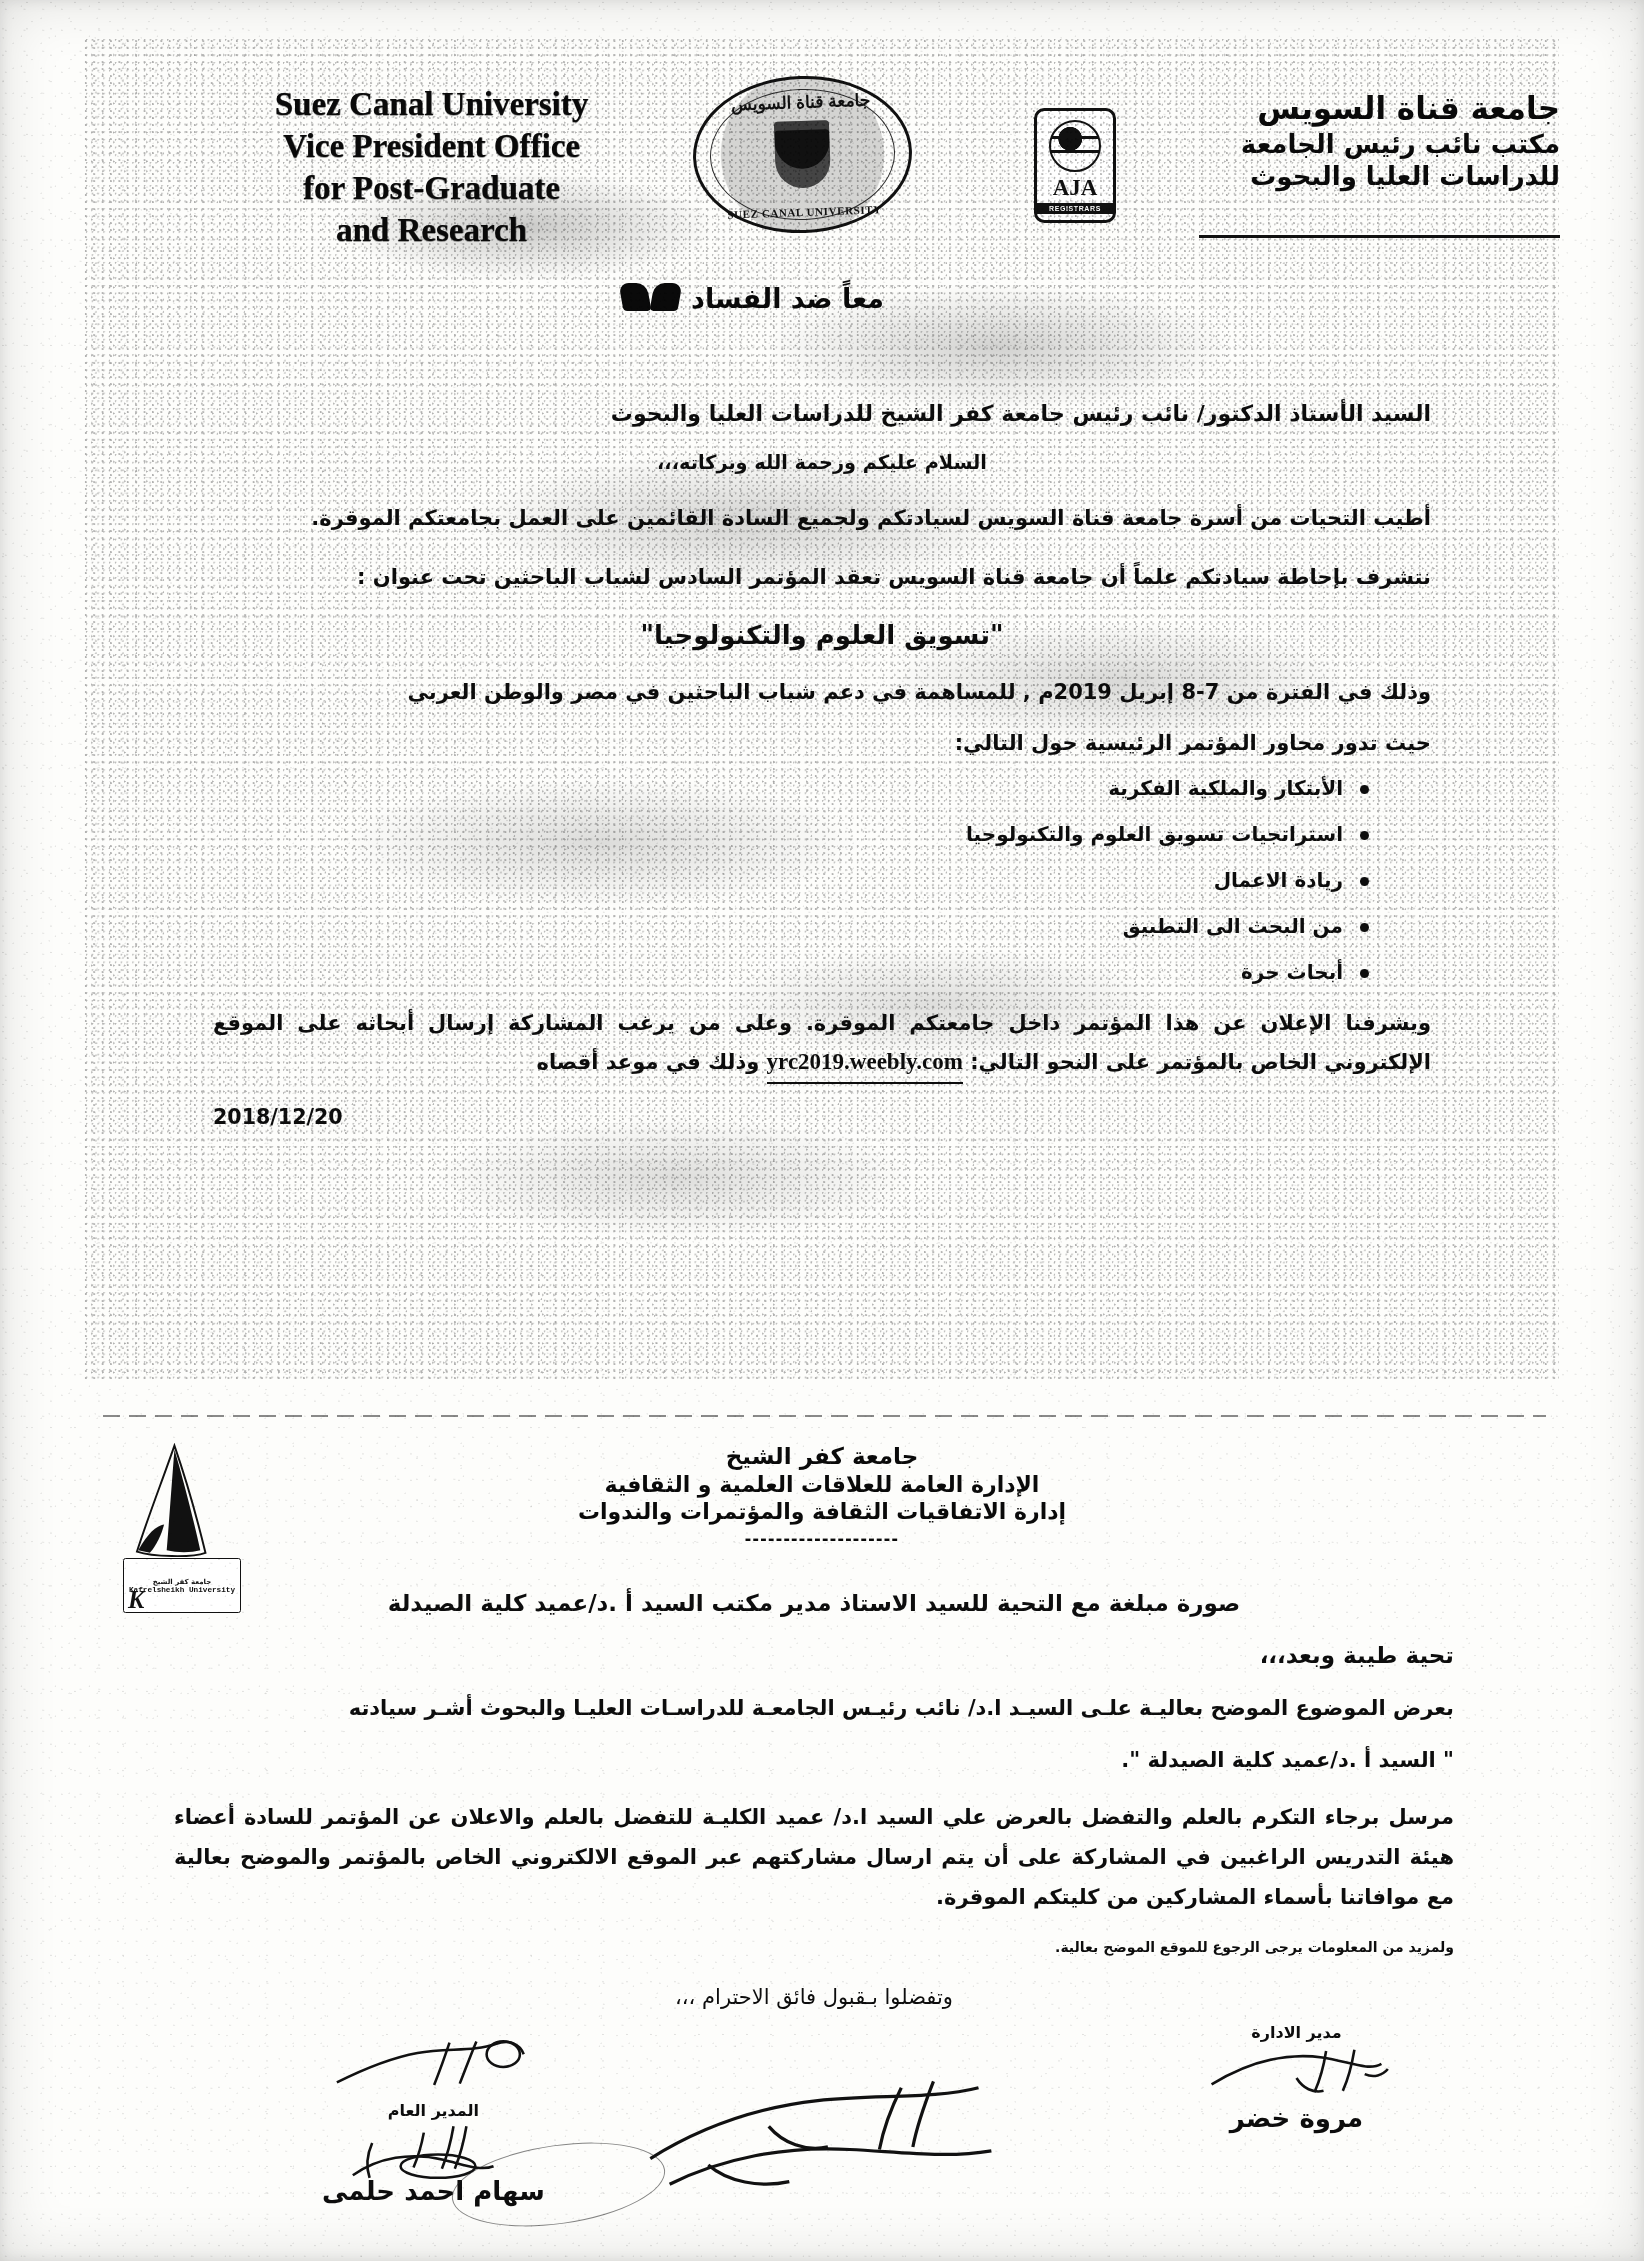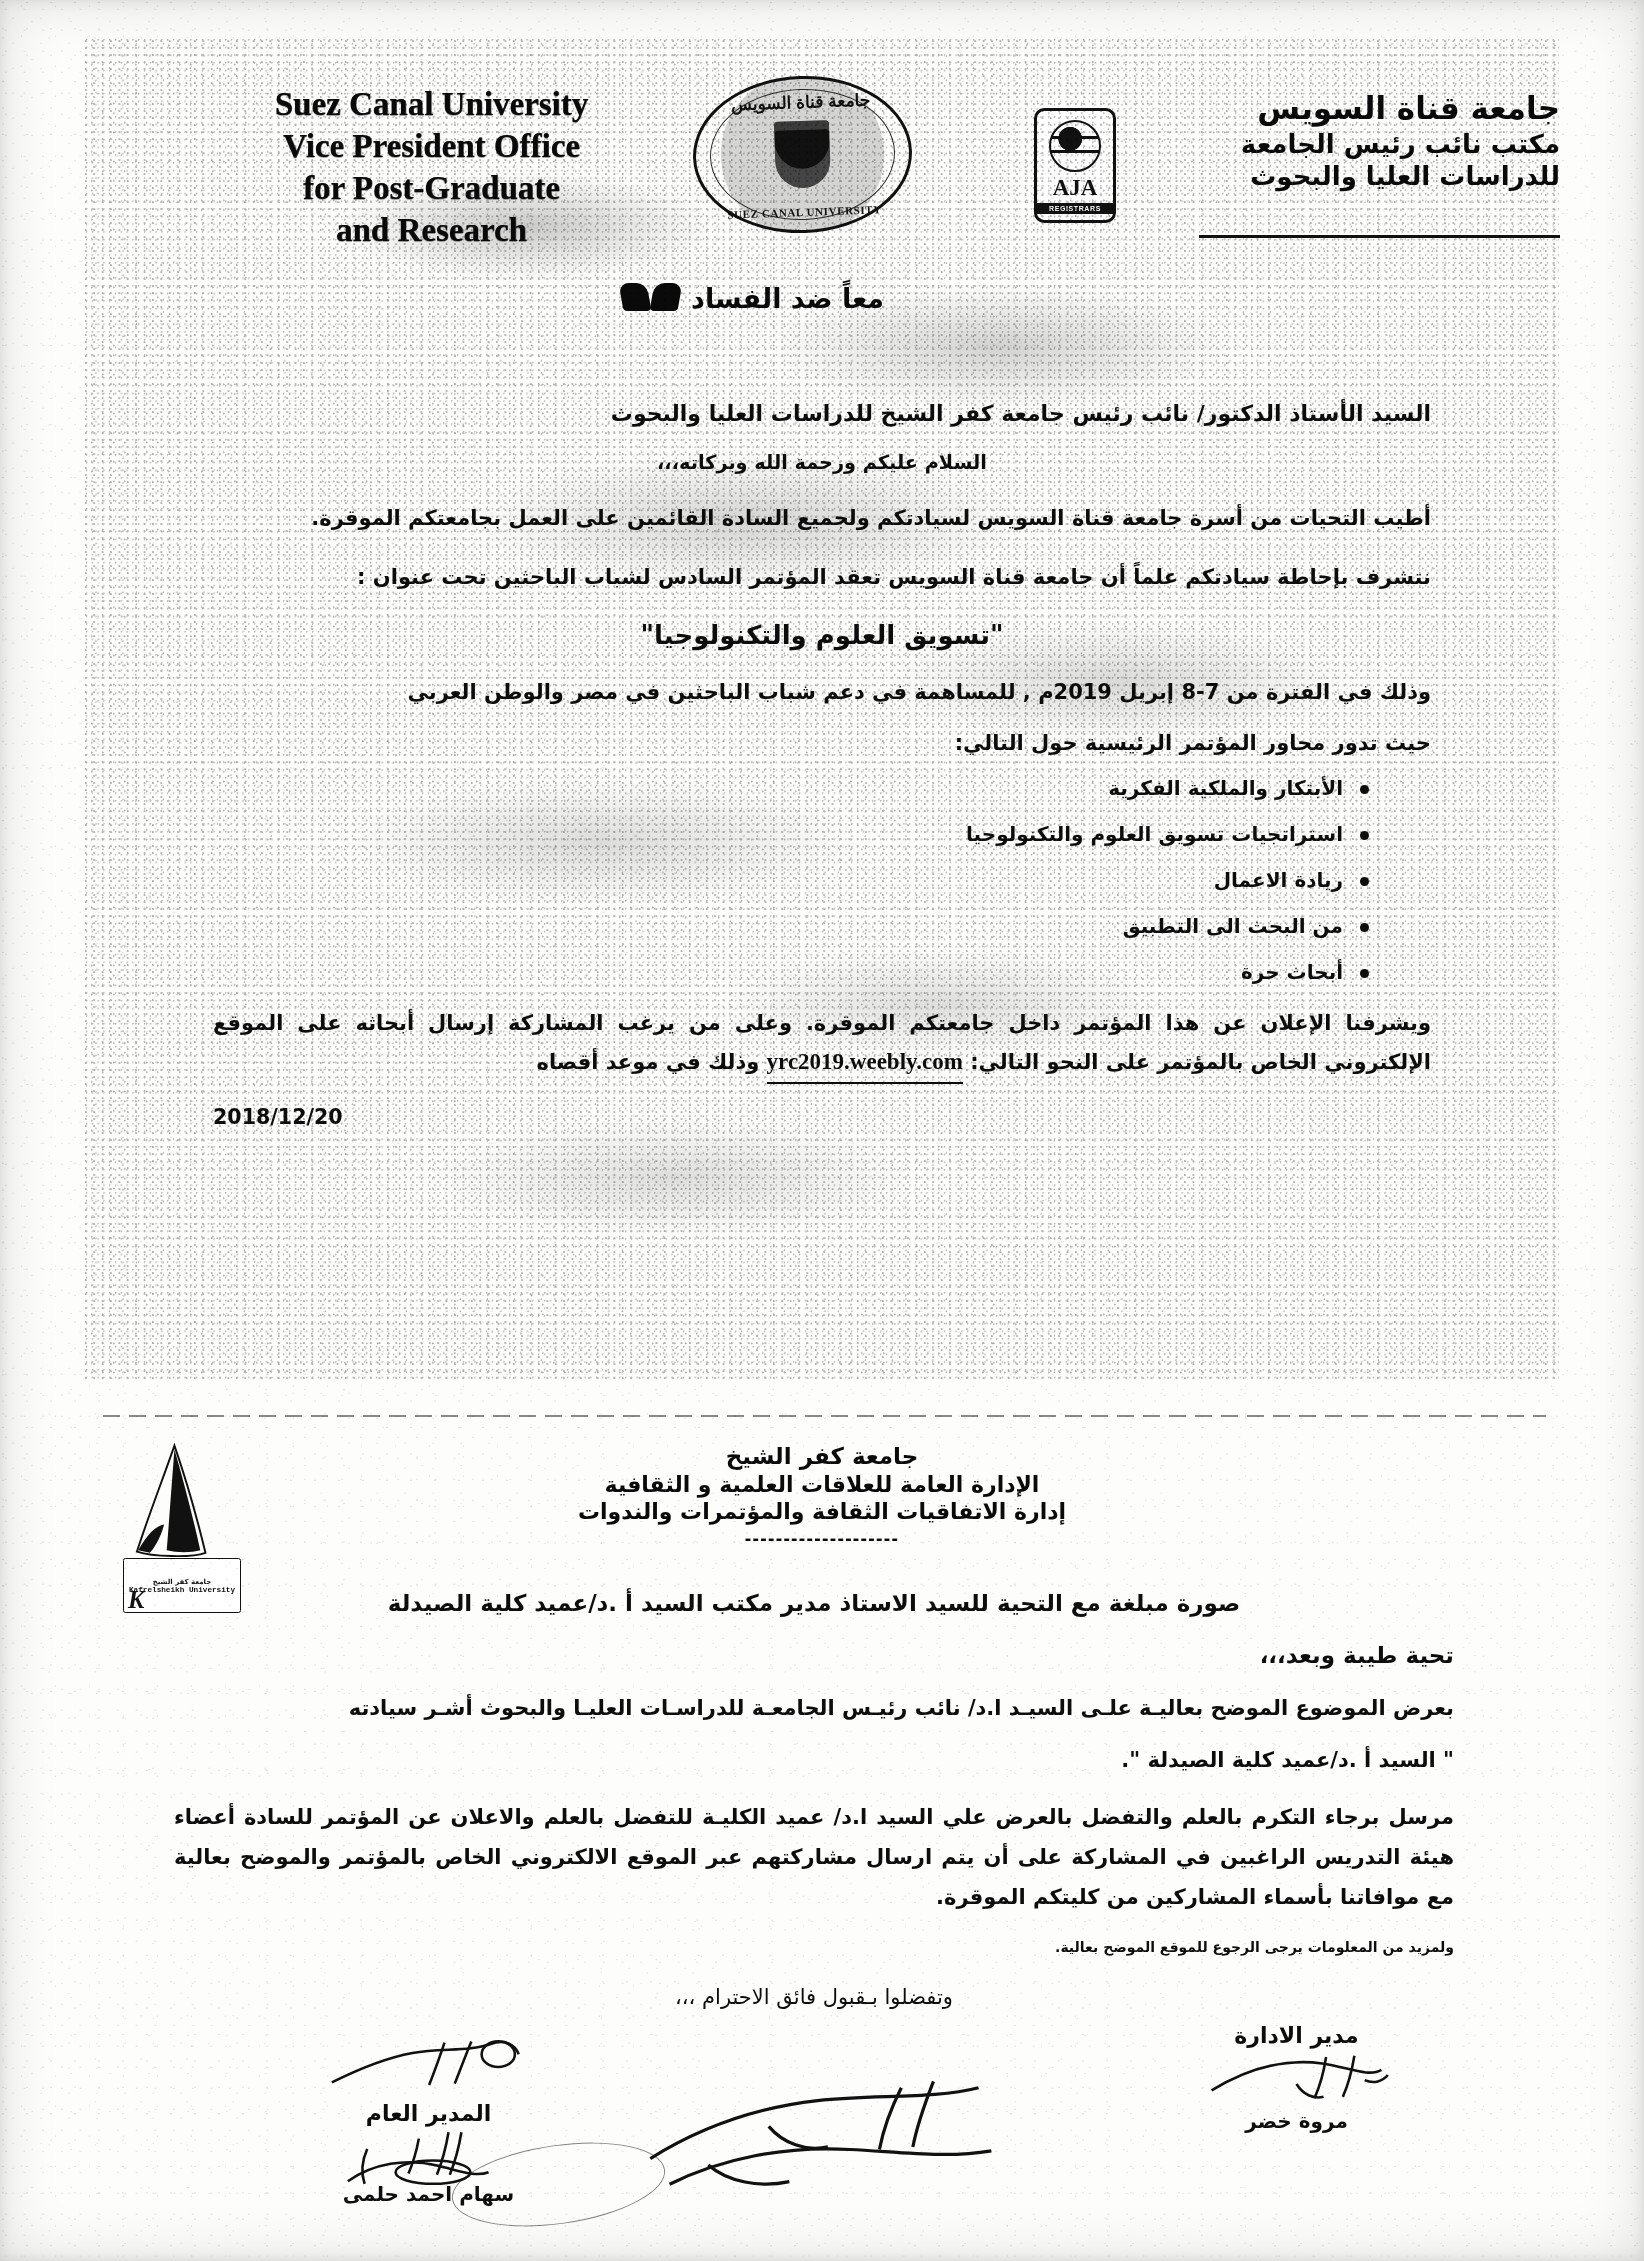--- a/index.html
+++ b/index.html
@@ -270,22 +270,22 @@
 
   .sig-zone{position:absolute;left:0;right:0;top:599px;height:232px;}
   .sig-right{
     position:absolute;right:251px;top:0;text-align:center;
     font-family:"DejaVu Sans",sans-serif;font-weight:bold;color:#0d0d0d;
   }
   .sig-left{
     position:absolute;left:322px;top:11.6px;text-align:center;
     font-family:"DejaVu Sans",sans-serif;font-weight:bold;color:#0d0d0d;
   }
-  .sig-title{font-size:22px;text-align:center;}
-  .sig-name{font-size:20px;margin-top:54px;}
+  .sig-title{font-size:16px;text-align:center;}
+  .sig-name{font-size:26px;margin-top:54px;}
   .sig-center-scribble{
     position:absolute;left:631px;top:39px;width:399px;height:148px;pointer-events:none;
   }
   .sig-stamp-oval{
     position:absolute;left:451px;top:122px;width:213px;height:77px;
     border:1.9px solid #222;border-radius:50%;transform:rotate(-8deg);opacity:.55;
   }
 </style>
 </head>
 <body>

